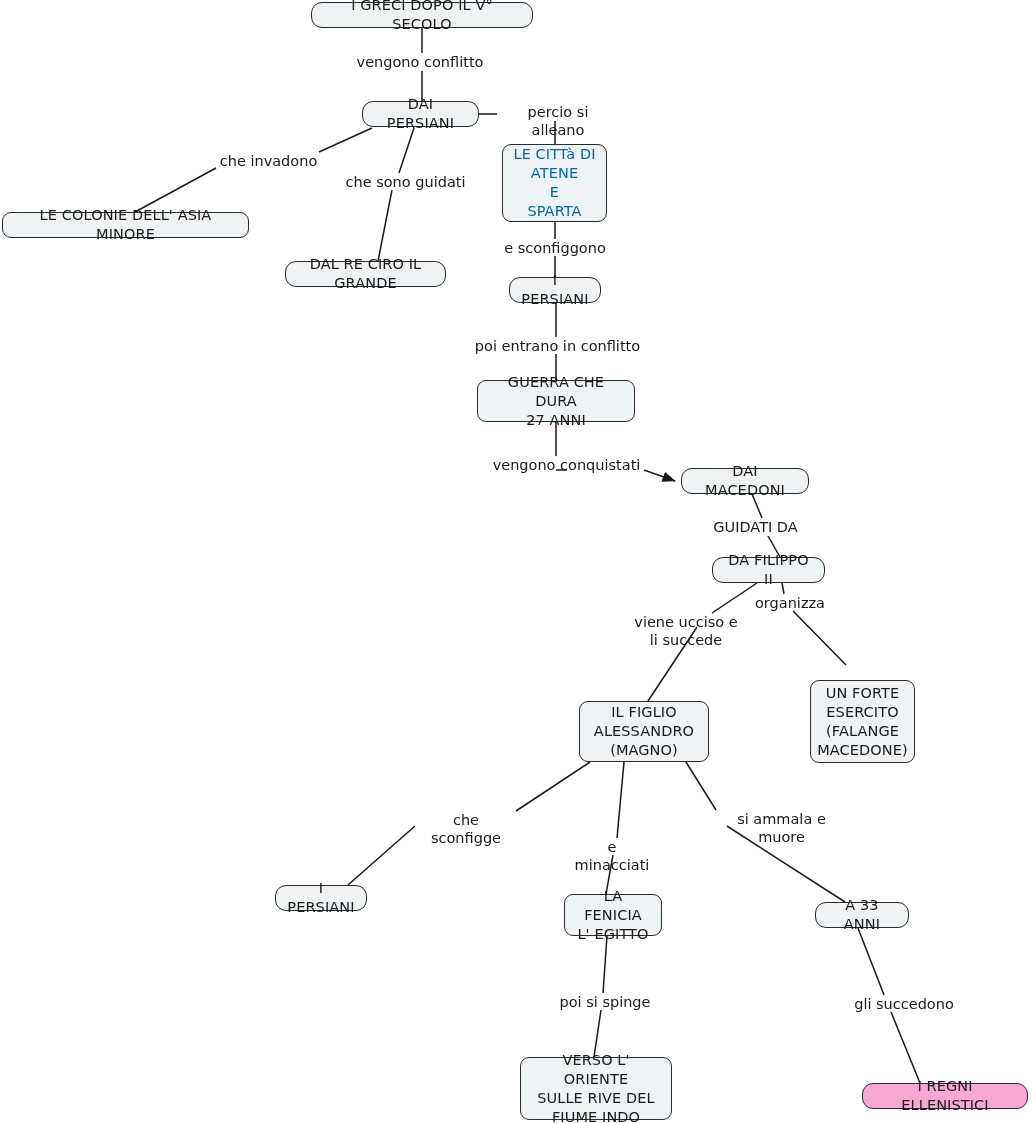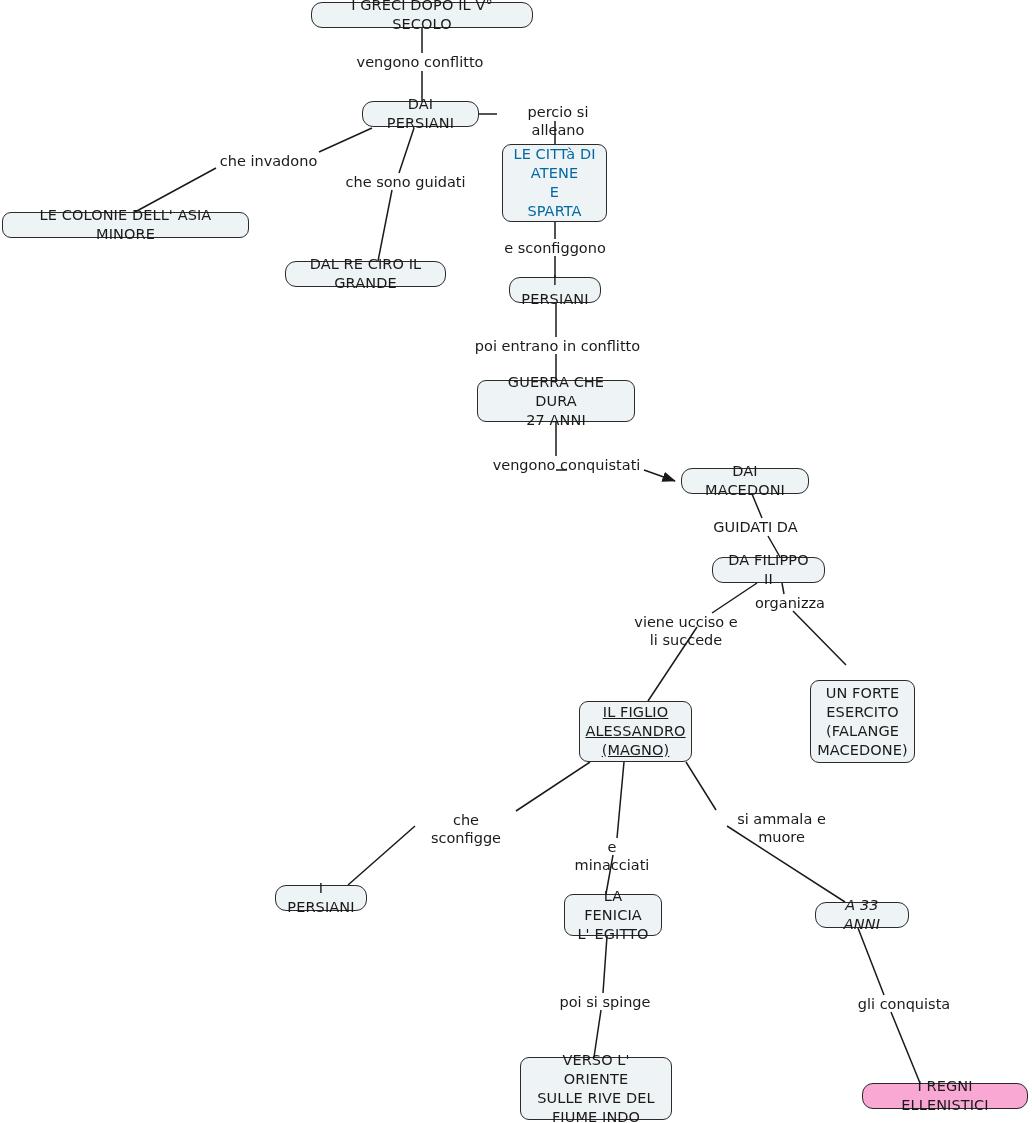--- a/index.html
+++ b/index.html
@@ -93,27 +93,27 @@
 SPARTA</div>
       <div class="node pill" style="left: 509px; top: 277px; width: 92px; height: 26px; background: rgb(238, 243, 245); border-color: rgb(43, 43, 43); color: rgb(26, 26, 26);">I PERSIANI</div>
       <div class="node rect" style="left: 477px; top: 380px; width: 158px; height: 42px; background: rgb(238, 243, 245); border-color: rgb(43, 43, 43); color: rgb(26, 26, 26);">GUERRA CHE DURA
 27 ANNI</div>
       <div class="node pill" style="left: 681px; top: 468px; width: 128px; height: 26px; background: rgb(238, 243, 245); border-color: rgb(43, 43, 43); color: rgb(26, 26, 26);">DAI MACEDONI</div>
       <div class="node pill" style="left: 712px; top: 557px; width: 113px; height: 26px; background: rgb(238, 243, 245); border-color: rgb(43, 43, 43); color: rgb(26, 26, 26);">DA FILIPPO II</div>
       <div class="node rect" style="left: 810px; top: 665px; width: 105px; height: 83px; background: rgb(238, 243, 245); border-color: rgb(43, 43, 43); color: rgb(26, 26, 26); margin-top: 15px;">UN FORTE
 ESERCITO
 (FALANGE
 MACEDONE)</div>
-      <div class="node rect" style="left: 579px; top: 701px; width: 113px; height: 61px; background: rgb(238, 243, 245); border-color: rgb(43, 43, 43); color: rgb(26, 26, 26); text-decoration: underline;">IL FIGLIO
+      <div class="node rect" style="left: 579px; top: 701px; width: 130px; height: 61px; background: rgb(238, 243, 245); border-color: rgb(43, 43, 43); color: rgb(26, 26, 26);">IL FIGLIO
 ALESSANDRO
 (MAGNO)</div>
       <div class="node pill" style="left: 275px; top: 885px; width: 92px; height: 26px; background: rgb(238, 243, 245); border-color: rgb(43, 43, 43); color: rgb(26, 26, 26);">I PERSIANI</div>
       <div class="node rect" style="left: 564px; top: 894px; width: 98px; height: 42px; background: rgb(238, 243, 245); border-color: rgb(43, 43, 43); color: rgb(26, 26, 26);">LA FENICIA
 L' EGITTO</div>
-      <div class="node pill" style="left: 815px; top: 902px; width: 94px; height: 26px; background: rgb(238, 243, 245); border-color: rgb(43, 43, 43); color: rgb(26, 26, 26); font-style: italic;">A 33 ANNI</div>
+      <div class="node pill" style="left: 815px; top: 902px; width: 94px; height: 26px; background: rgb(238, 243, 245); border-color: rgb(43, 43, 43); color: rgb(26, 26, 26);">A 33 ANNI</div>
       <div class="node rect" style="left: 520px; top: 1057px; width: 152px; height: 63px; background: rgb(238, 243, 245); border-color: rgb(43, 43, 43); color: rgb(26, 26, 26);">VERSO L' ORIENTE
 SULLE RIVE DEL
 FIUME INDO</div>
       <div class="node pill" style="left: 862px; top: 1083px; width: 166px; height: 26px; background: #f9a8d4; border-color: rgb(43, 43, 43); color: rgb(26, 26, 26);">I REGNI ELLENISTICI</div>
     </div>
   <div id="labels-layer">
       <div class="link-label" style="left: 349px; top: 53px; width: 142px; color: rgb(26, 26, 26);">vengono conflitto</div>
       <div class="link-label" style="left: 500px; top: 103px; width: 116px; color: rgb(26, 26, 26);">percio si alleano</div>
       <div class="link-label" style="left: 218px; top: 152px; width: 101px; color: rgb(26, 26, 26);">che invadono</div>
       <div class="link-label" style="left: 344px; top: 173px; width: 123px; color: rgb(26, 26, 26);">che sono guidati</div>
@@ -121,15 +121,15 @@
       <div class="link-label" style="left: 474px; top: 337px; width: 167px; color: rgb(26, 26, 26);">poi entrano in conflitto</div>
       <div class="link-label" style="left: 491px; top: 456px; width: 151px; color: rgb(26, 26, 26);">vengono conquistati</div>
       <div class="link-label" style="left: 708px; top: 518px; width: 95px; color: rgb(26, 26, 26);">GUIDATI DA</div>
       <div class="link-label" style="left: 755px; top: 594px; width: 70px; color: rgb(26, 26, 26);">organizza</div>
       <div class="link-label" style="left: 631px; top: 613px; width: 110px; color: rgb(26, 26, 26);">viene ucciso e
 li succede</div>
       <div class="link-label" style="left: 417px; top: 811px; width: 98px; color: rgb(26, 26, 26);">che sconfigge</div>
       <div class="link-label" style="left: 569px; top: 838px; width: 86px; color: rgb(26, 26, 26);">e minacciati</div>
       <div class="link-label" style="left: 713px; top: 810px; width: 137px; color: rgb(26, 26, 26);">si ammala e muore</div>
       <div class="link-label" style="left: 559px; top: 993px; width: 92px; color: rgb(26, 26, 26);">poi si spinge</div>
-      <div class="link-label" style="left: 853px; top: 995px; width: 102px; color: rgb(26, 26, 26);">gli conquista</div>
+      <div class="link-label" style="left: 853px; top: 995px; width: 102px; color: rgb(26, 26, 26);">gli succedono</div>
     </div>
 </div>
 
 </body></html>

